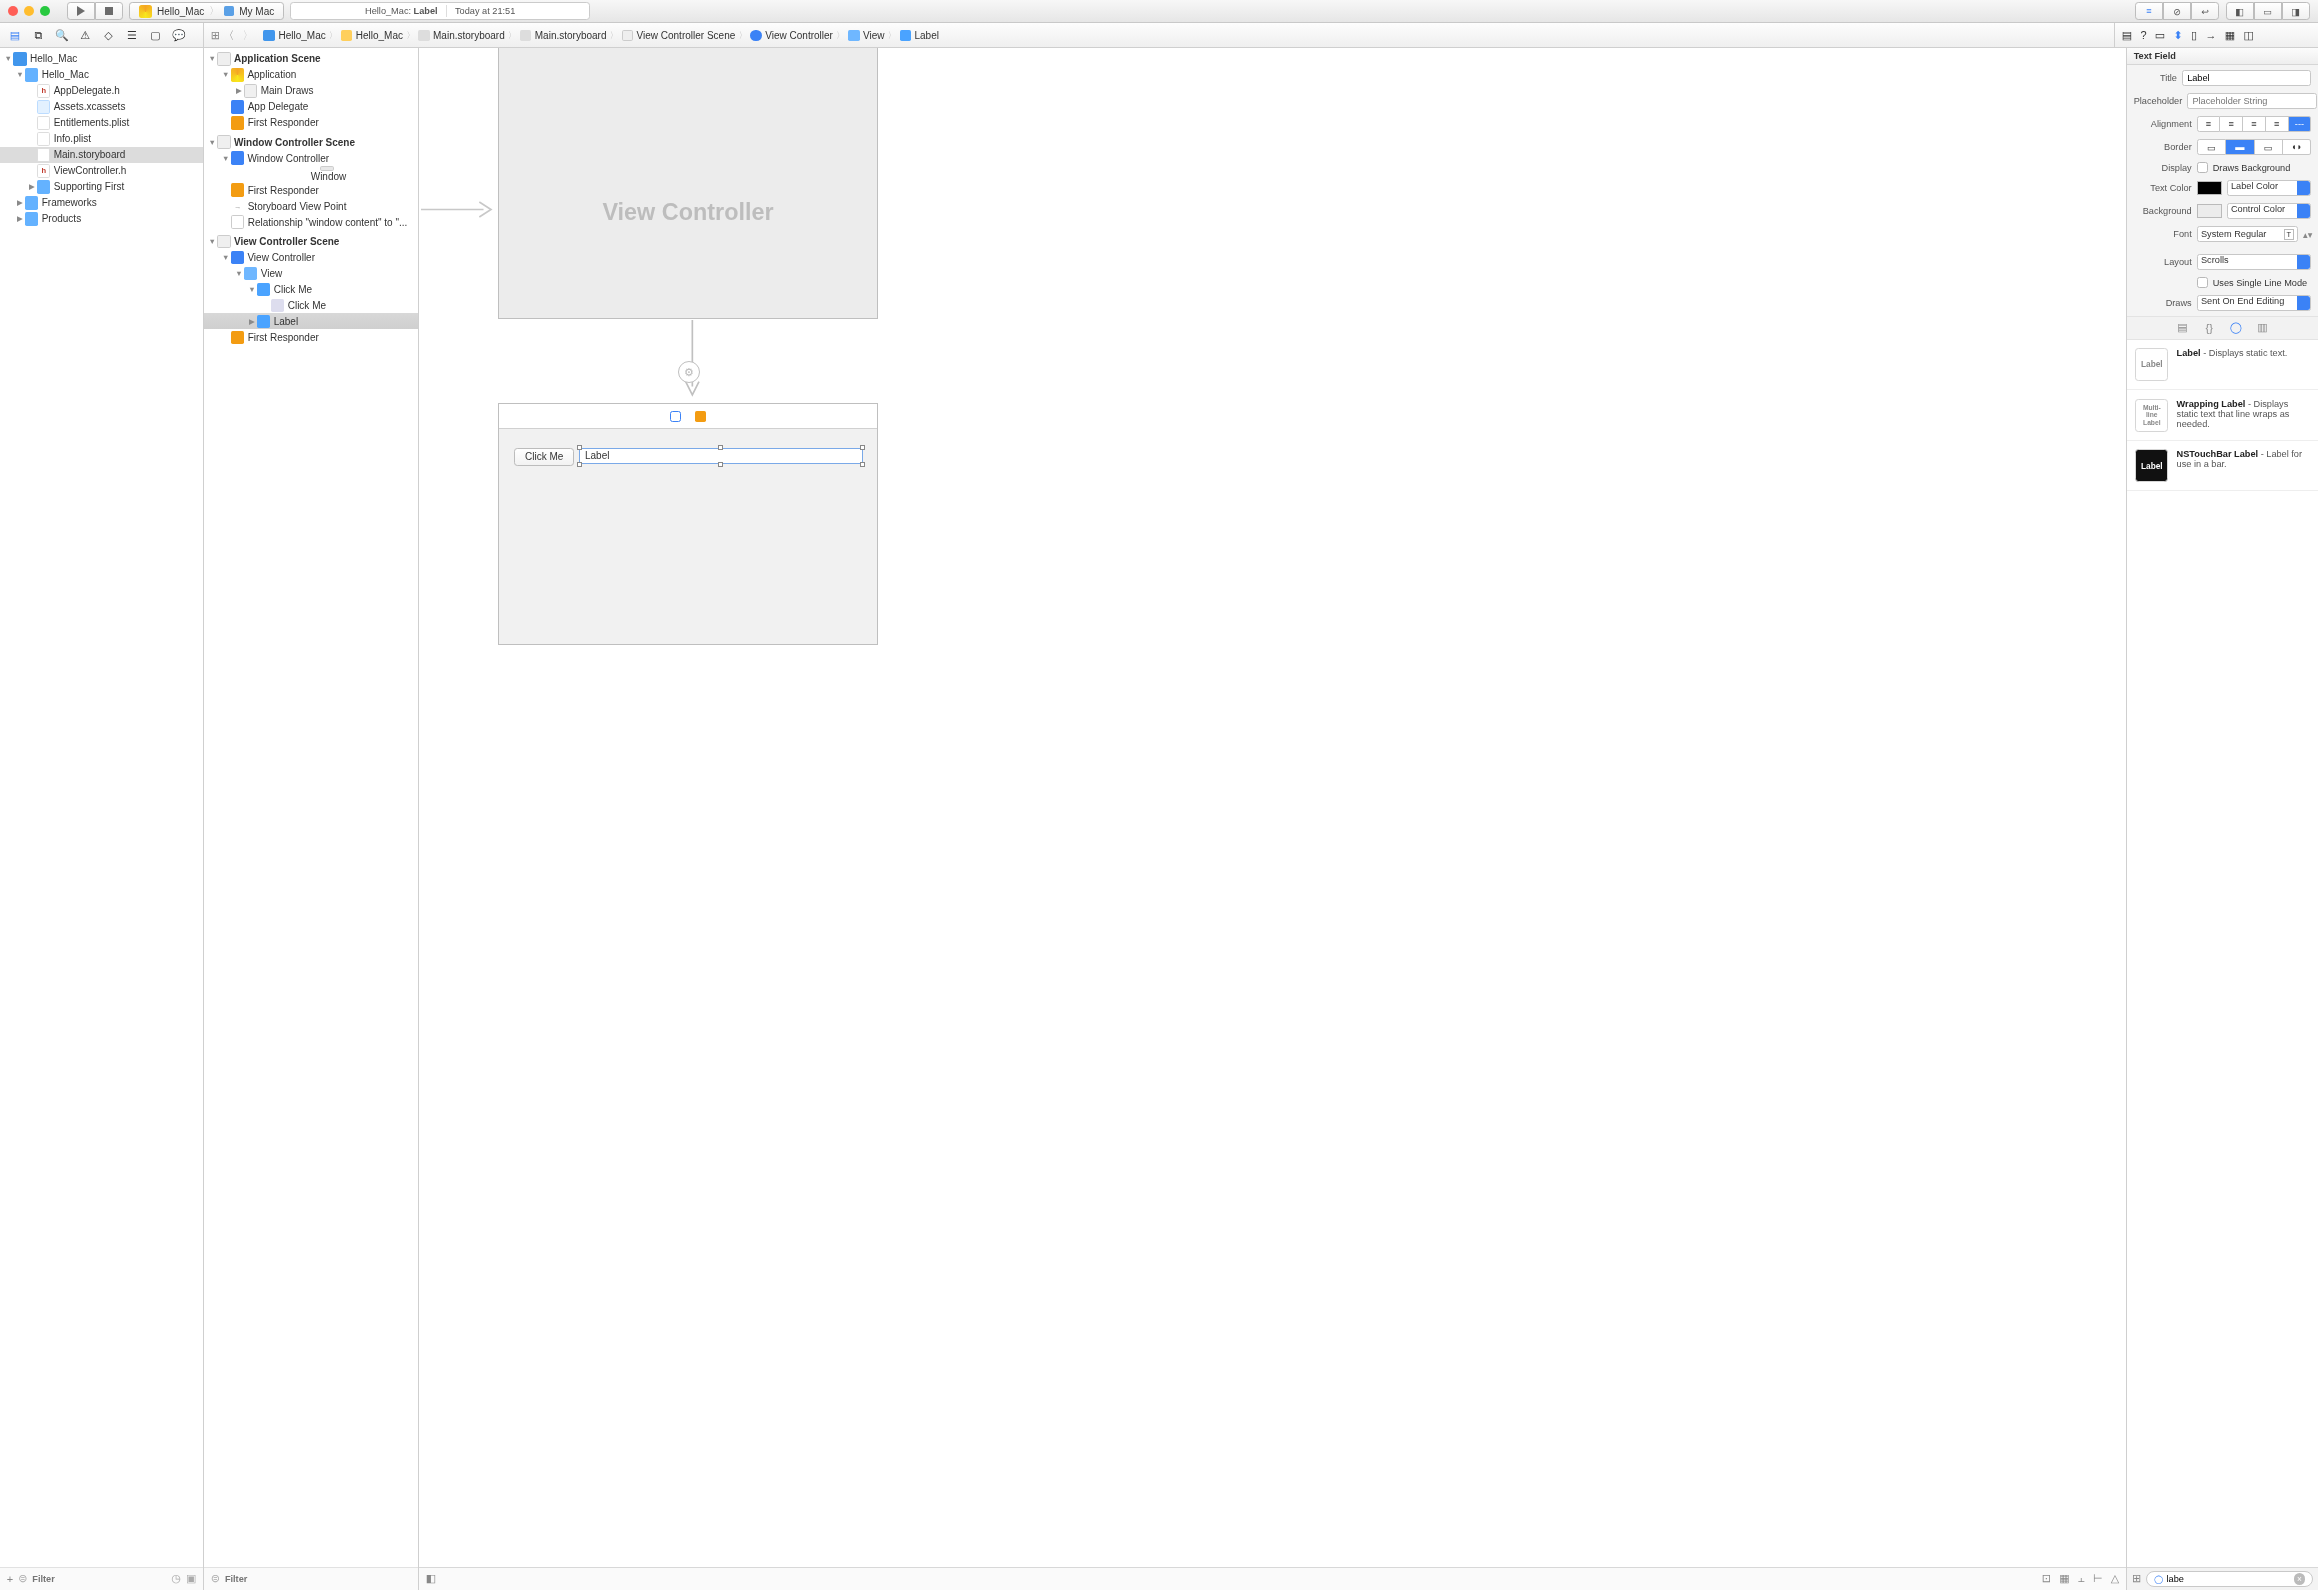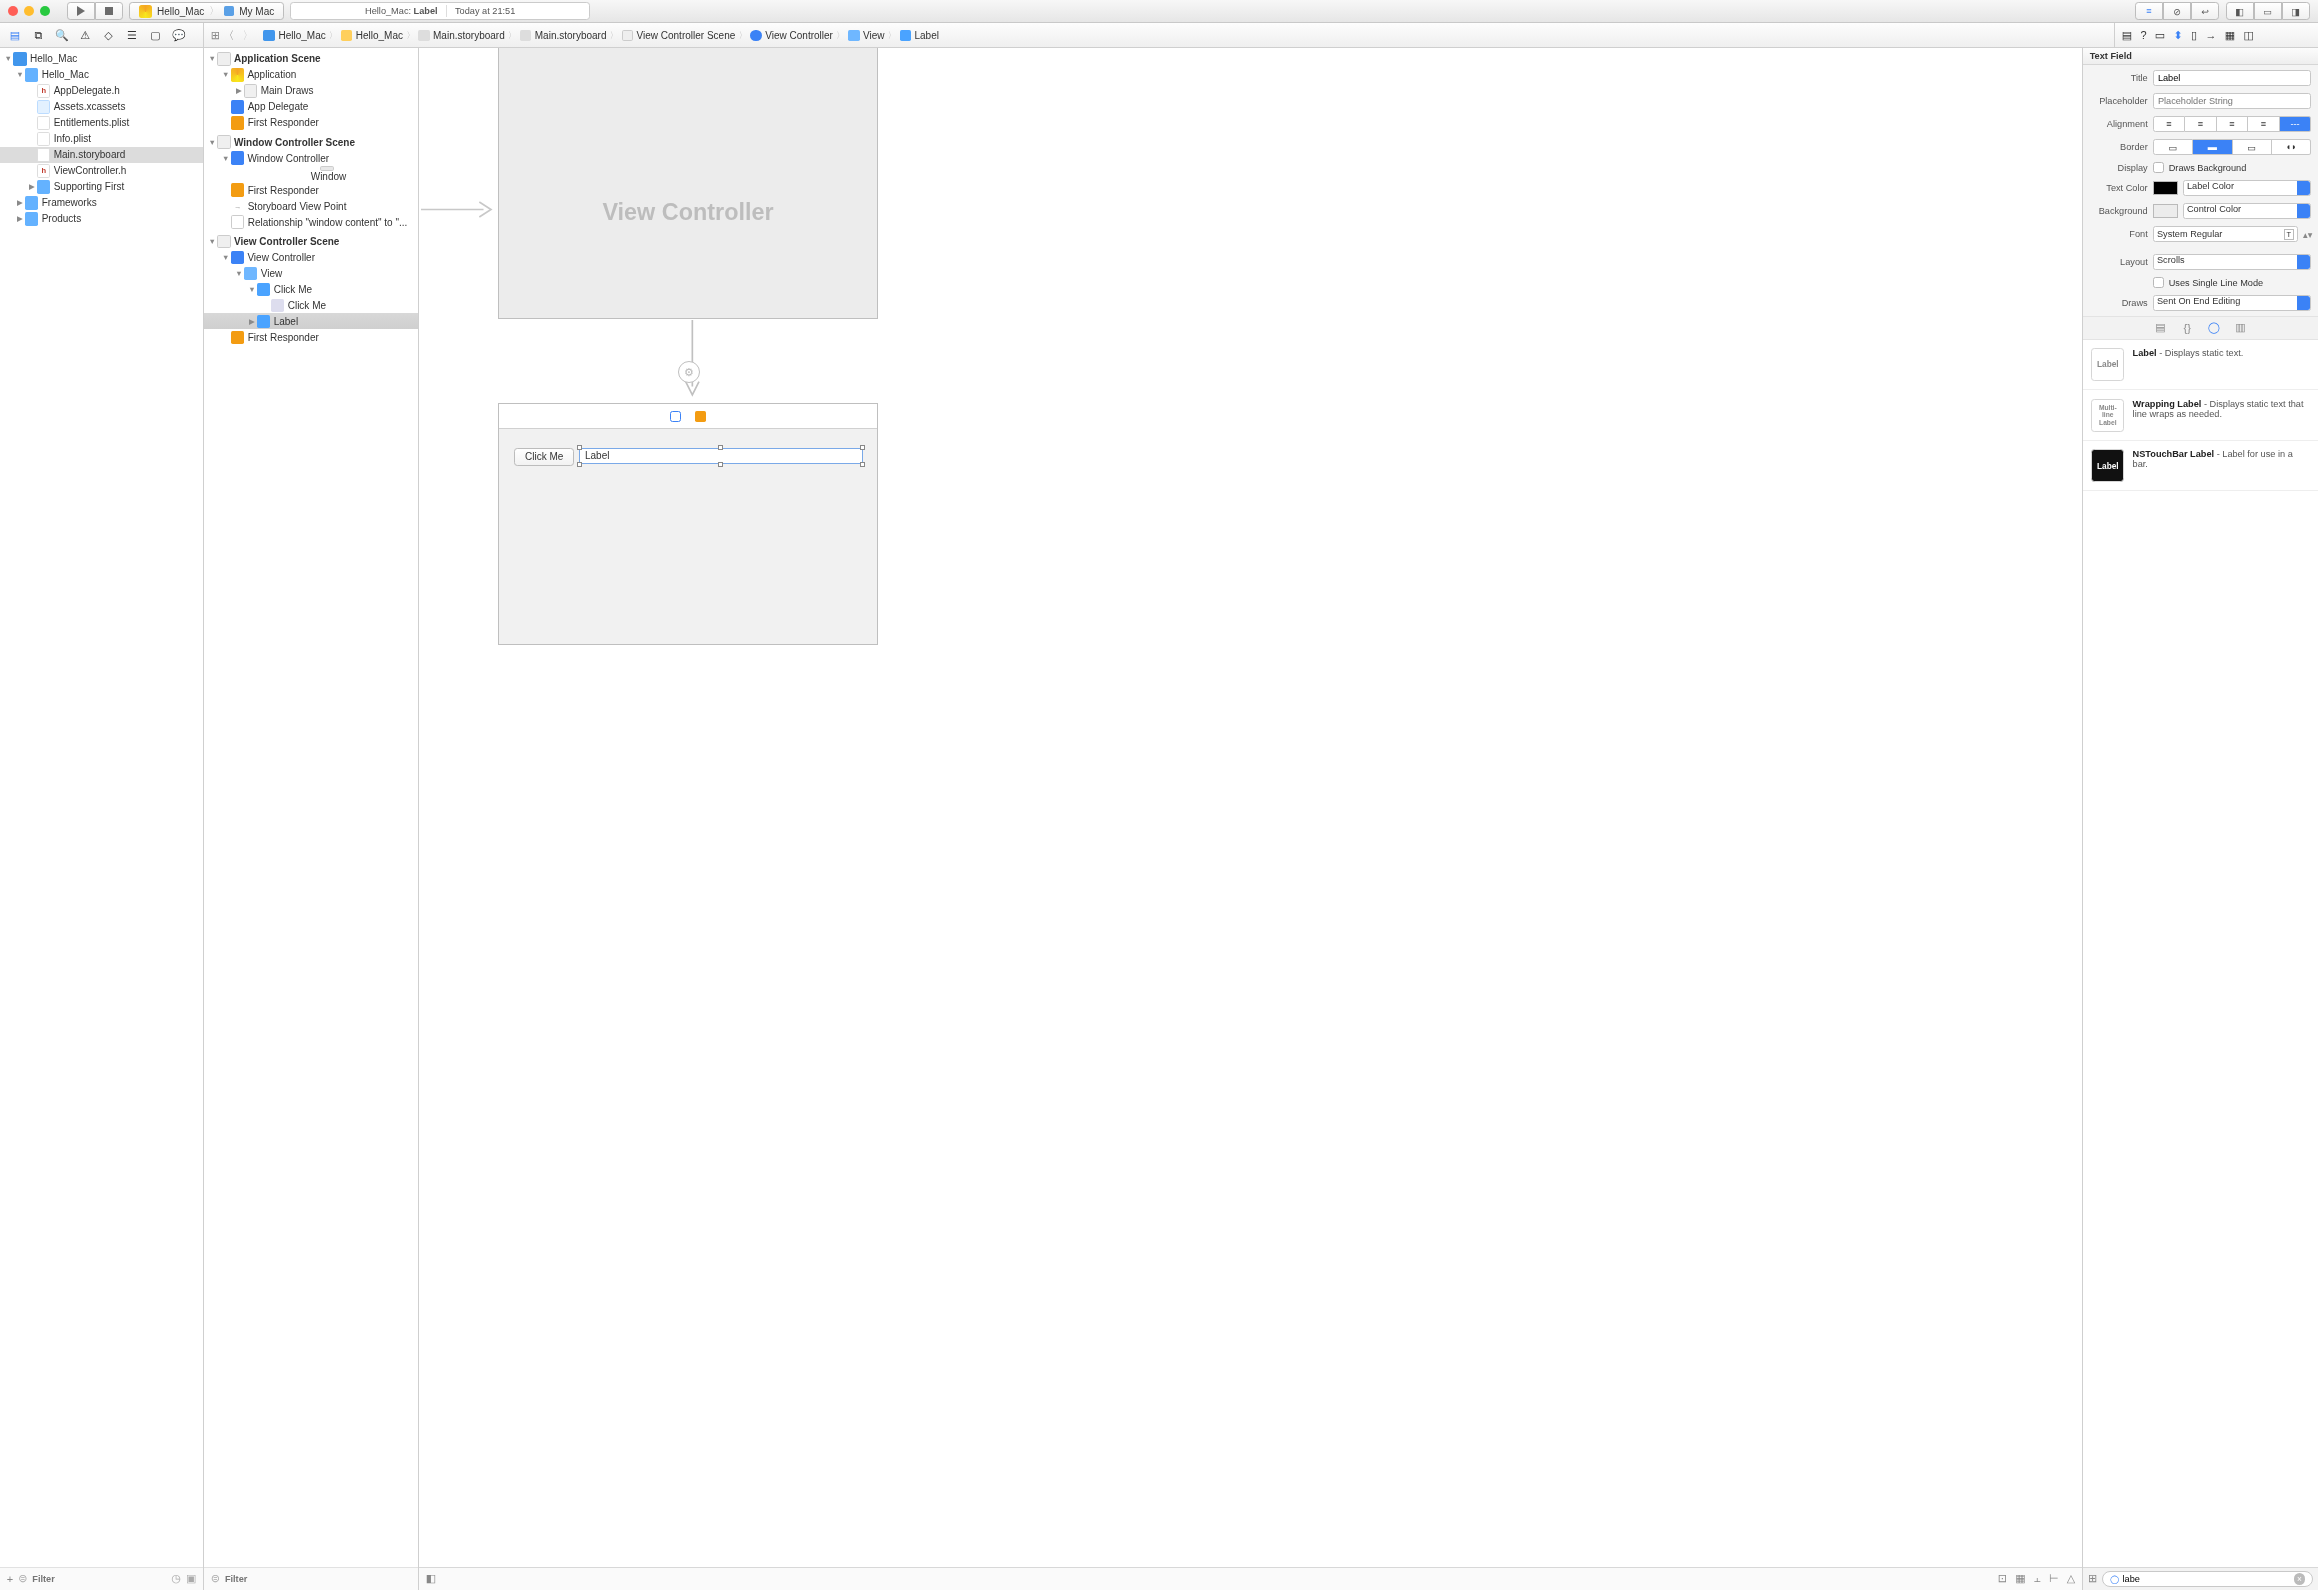--- a/index.html
+++ b/index.html
@@ -33,21 +33,21 @@
 .subbar .chev{color:#bbb;font-size:8.3px;padding:0 1.7px;}
 .subbar .nav-arrows{display:flex;gap:8.3px;color:#888;margin-right:6.7px;}
 .subbar .thirdcol{width:204px;border-left:0.8px solid #cfcfcf;display:flex;align-items:center;gap:8.3px;padding:0 6.7px;}
 
 
 .main { flex:1; display:flex; overflow:hidden; background:#fff;}
 .panel{display:flex;flex-direction:column;overflow:hidden;}
 .navigator{width:204px;border-right:0.8px solid #cfcfcf;background:#fff;}
 .outline{width:215px;border-right:0.8px solid #cfcfcf;background:#fff;}
 .canvas{flex:1;background:#fff;position:relative;overflow:hidden;}
-.inspector{width:236px;border-left:0.8px solid #cfcfcf;background:#f4f4f4;}
+.inspector{width:192px;border-left:0.8px solid #cfcfcf;background:#f4f4f4;}
 
 .tree{flex:1;overflow:auto;padding-top:2.5px;}
 .row{display:flex;align-items:center;height:16px;padding-right:5px;font-size:10px;color:#333;white-space:nowrap;}
 .row .disc{width:10px;text-align:center;color:#8a8a8a;font-size:7.5px;}
 .row .icn{width:13.4px;height:13.4px;margin-right:3.3px;border-radius:1.7px;display:flex;align-items:center;justify-content:center;font-size:7.5px;font-weight:bold;}
 .row.selected{background:#dcdcdc;}
 .row.bold{font-weight:600;}
 .filtbar{height:23.4px;border-top:0.8px solid #e2e2e2;display:flex;align-items:center;padding:0 6.7px;gap:5px;background:#fafafa;}
 .filtbar input{flex:1;border:none;background:transparent;font-size:9.2px;outline:none;color:#555;font-weight:bold;}
 .outline .row.selected{background:linear-gradient(#d8d8d8,#cfcfcf);}

